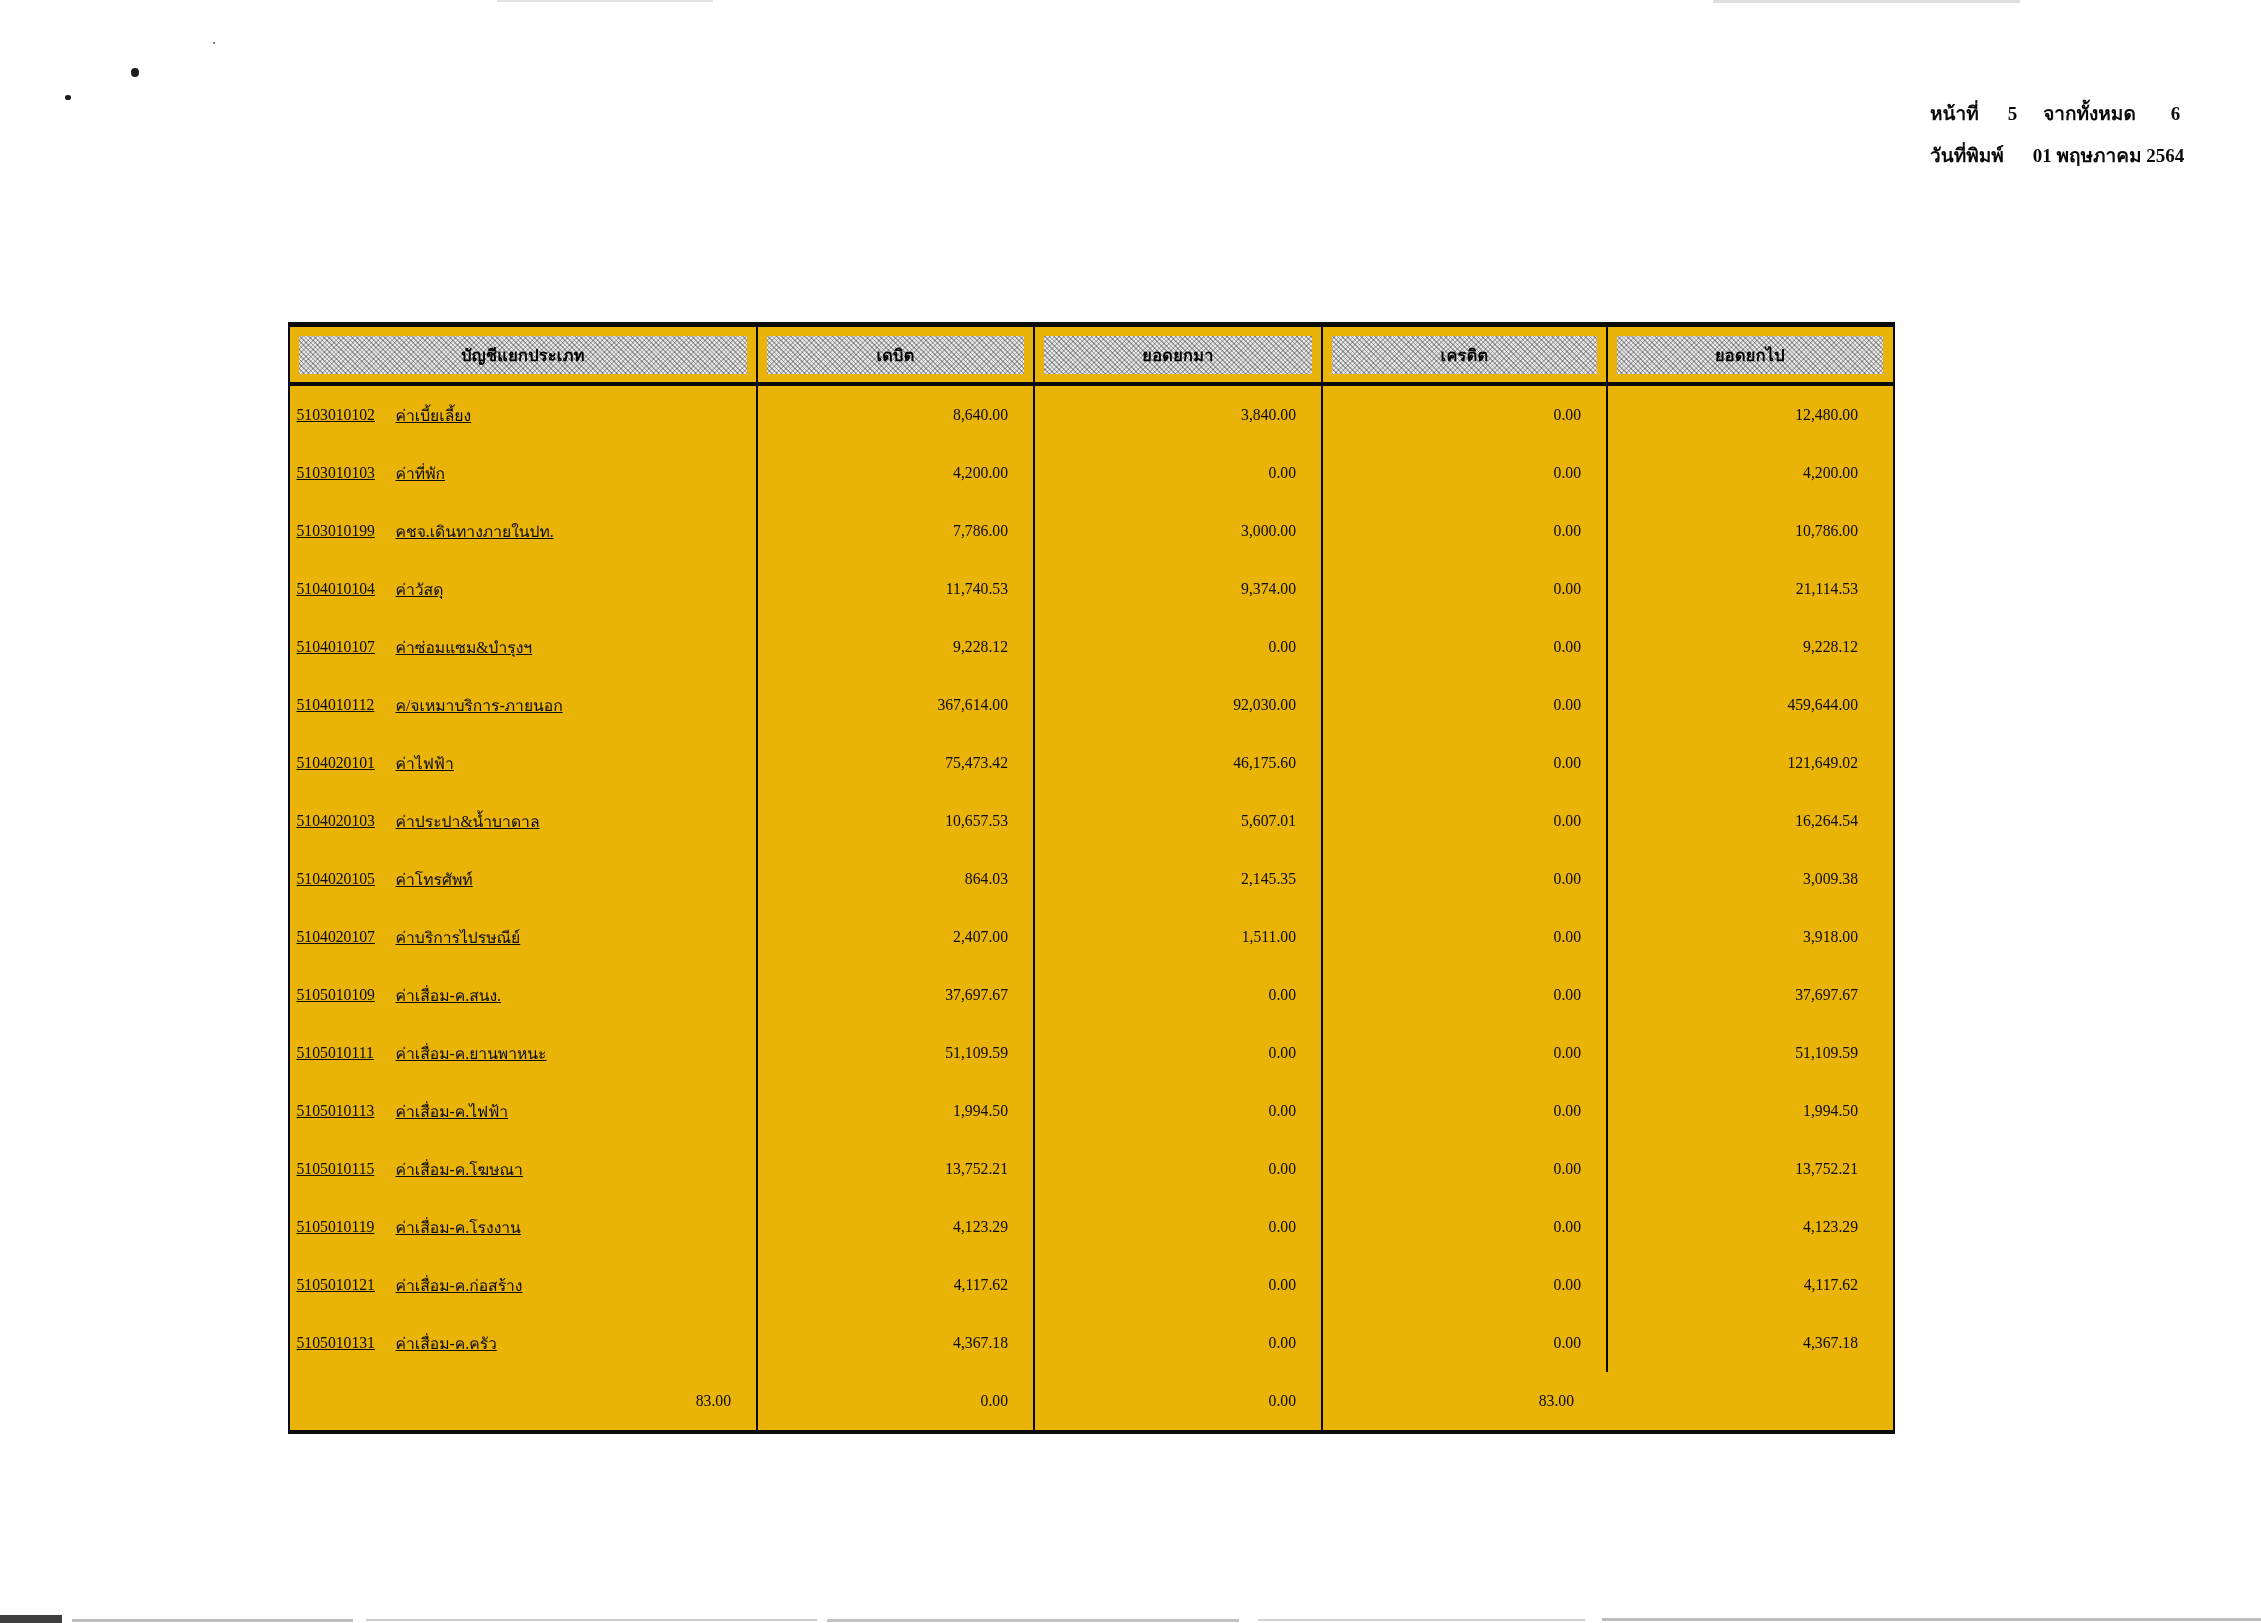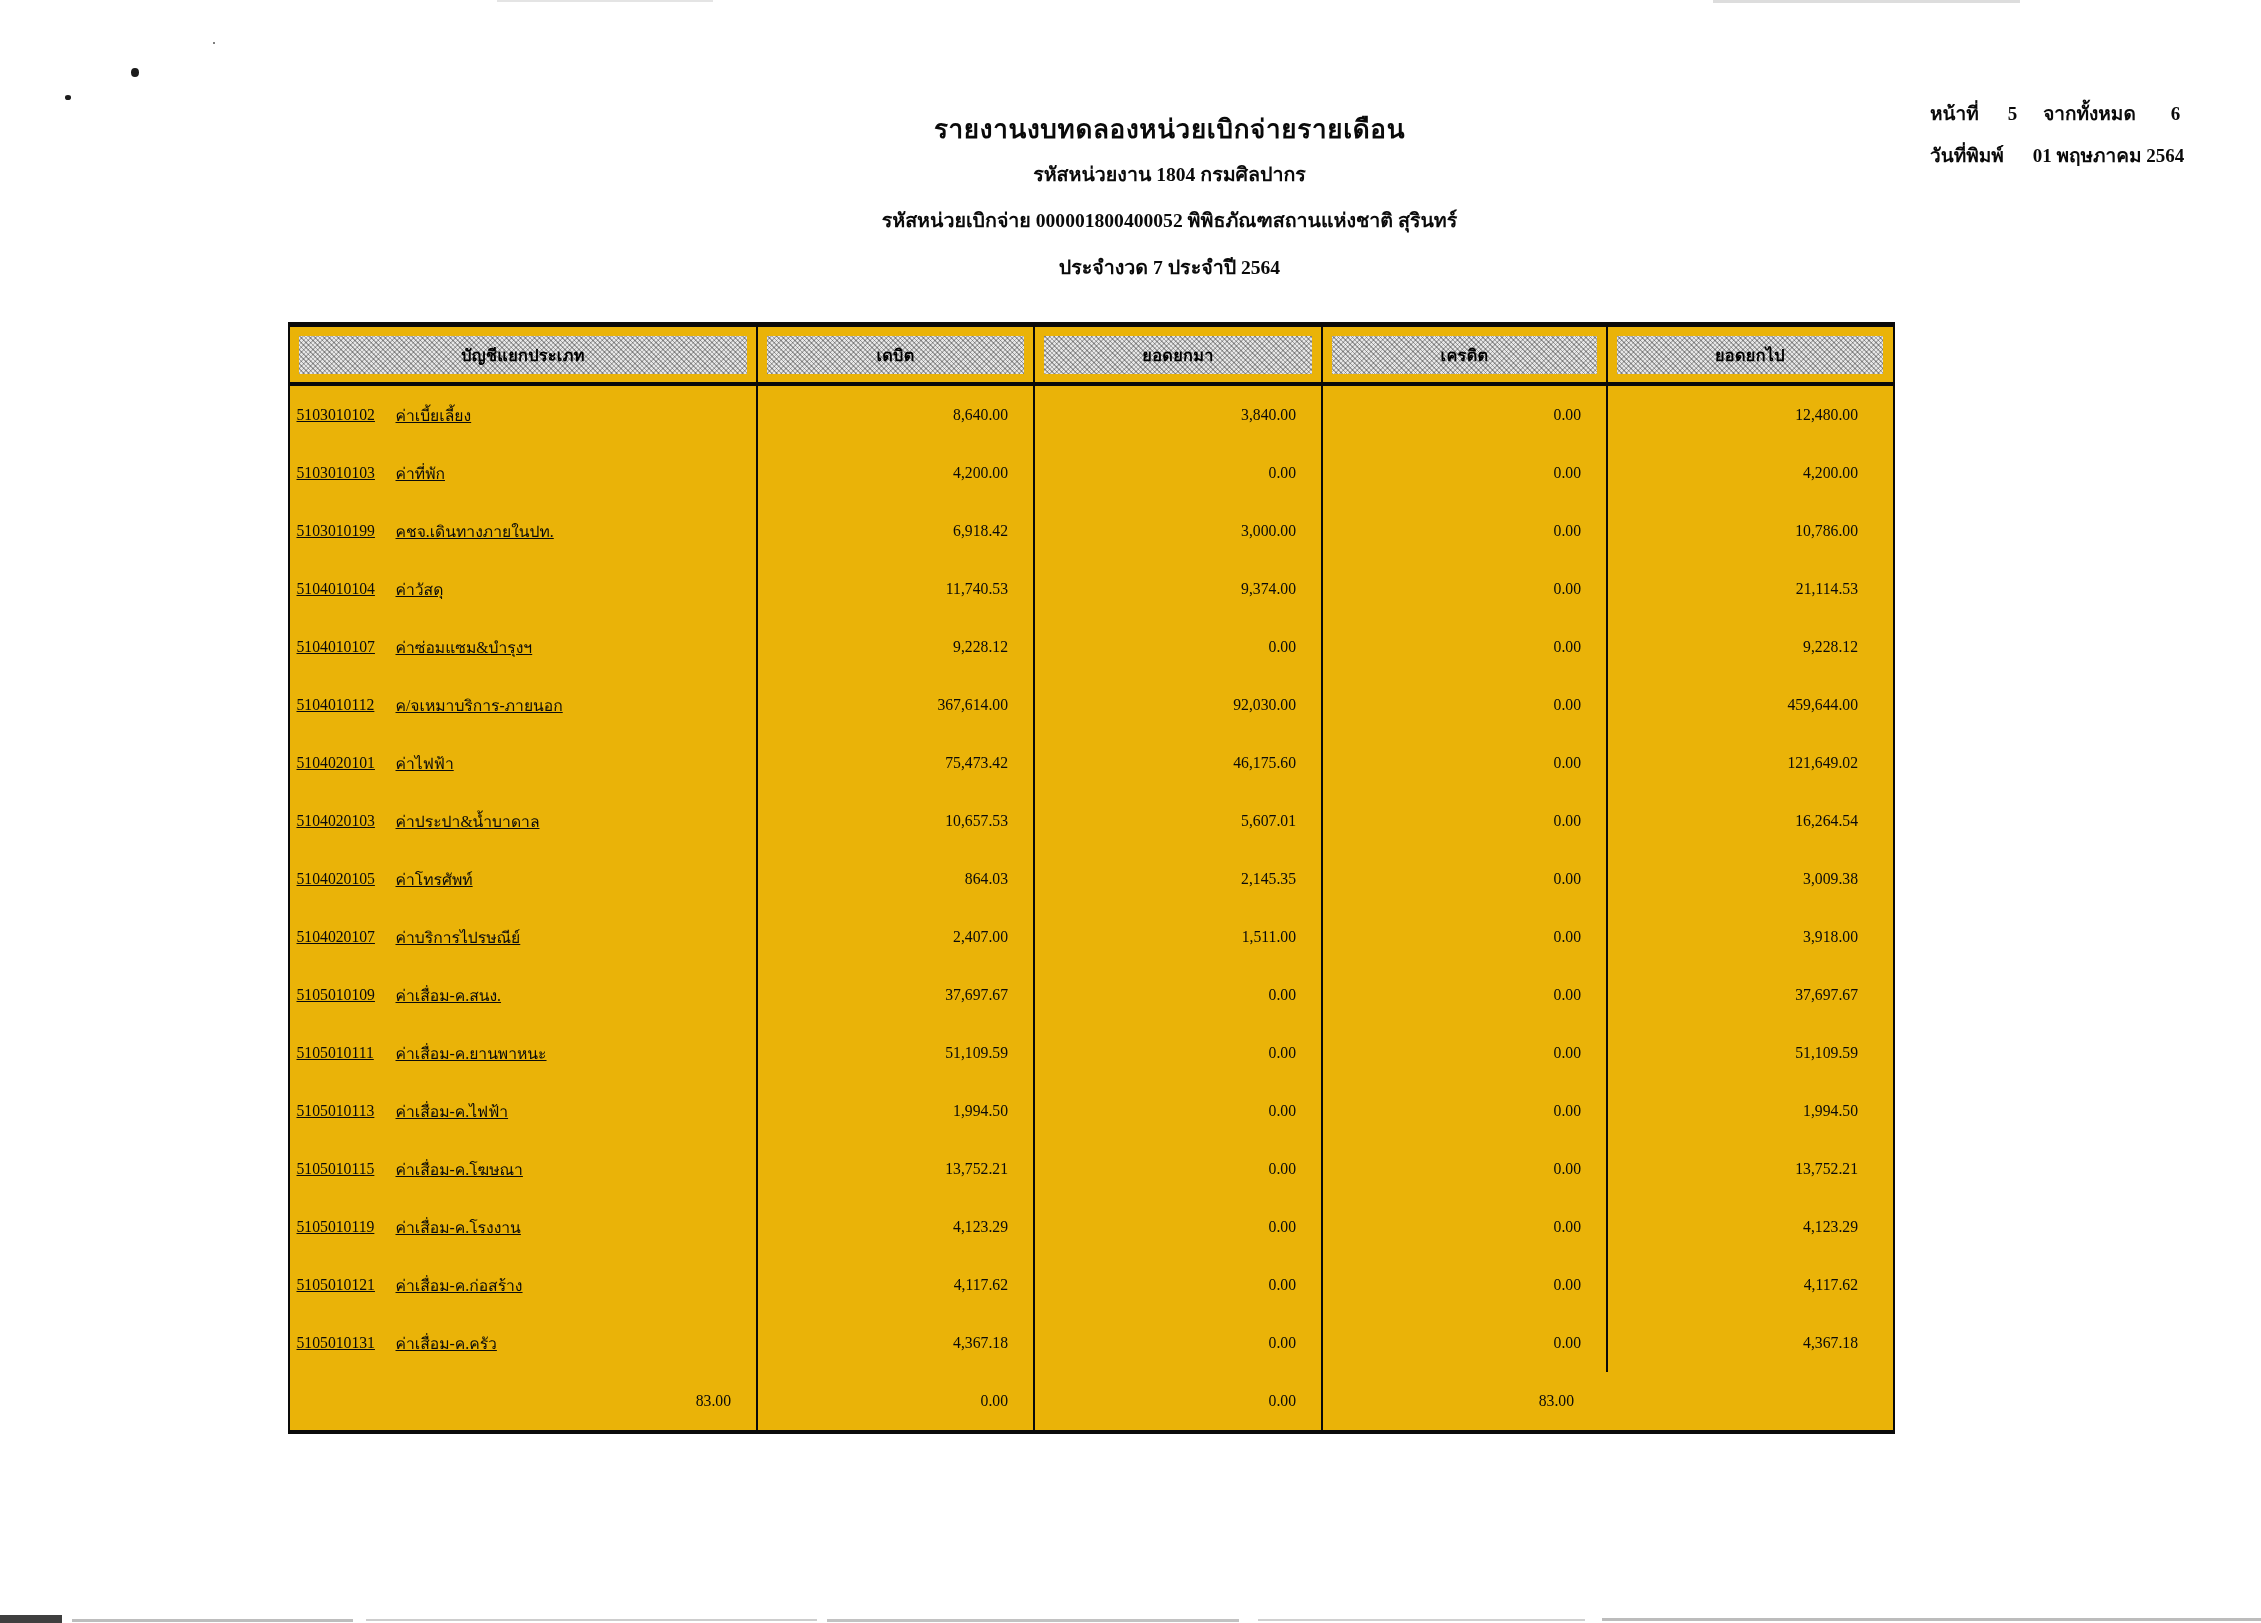--- a/index.html
+++ b/index.html
@@ -83,26 +83,20 @@
 <div class="page">
 
   <div class="speck sp1"></div>
   <div class="speck sp2"></div>
   <div class="speck sp3"></div>
   <div class="speck sp4"></div>
   <div class="speck sp5"></div>
   <div class="edge et1"></div>
   <div class="edge et2"></div>
 
-  <div class="titles">
-    <div class="title-main">รายงานงบทดลองหน่วยเบิกจ่ายรายเดือน</div>
-    <div class="title-sub s2">รหัสหน่วยงาน 1804 กรมศิลปากร</div>
-    <div class="title-sub s3">รหัสหน่วยเบิกจ่าย 000001800400052 พิพิธภัณฑสถานแห่งชาติ สุรินทร์</div>
-    <div class="title-sub s4">ประจำงวด 7 ประจำปี 2564</div>
-  </div>
 
   <div class="pageinfo">
     <div class="pi-line">
       <span>หน้าที่</span>
       <span class="pi-page-num">5</span>
       <span>จากทั้งหมด</span>
       <span class="pi-total">6</span>
     </div>
     <div class="pi-line">
       <span>วันที่พิมพ์</span>
@@ -164,21 +158,21 @@
       <div class="cell cnum last">
           <span>4,200.00</span>
         </div>
     </div>
     <div class="trow">
       <div class="cell c1">
           <span class="code">5103010199</span>
           <span class="acct">คชจ.เดินทางภายในปท.</span>
         </div>
       <div class="cell cnum">
-          <span>6,918.42</span>
+          <span>7,786.00</span>
         </div>
       <div class="cell cnum">
           <span>3,000.00</span>
         </div>
       <div class="cell cnum">
           <span>0.00</span>
         </div>
       <div class="cell cnum last">
           <span>10,786.00</span>
         </div>

